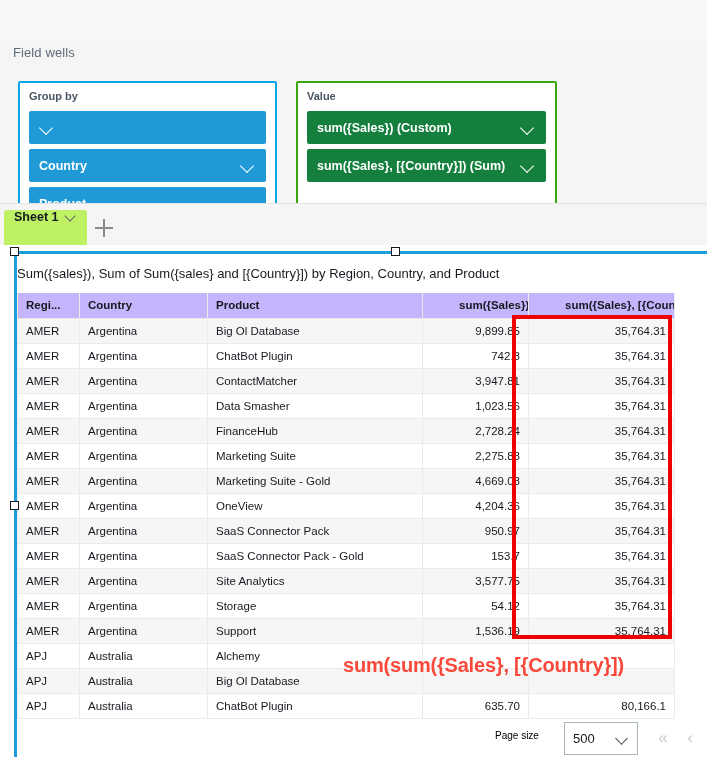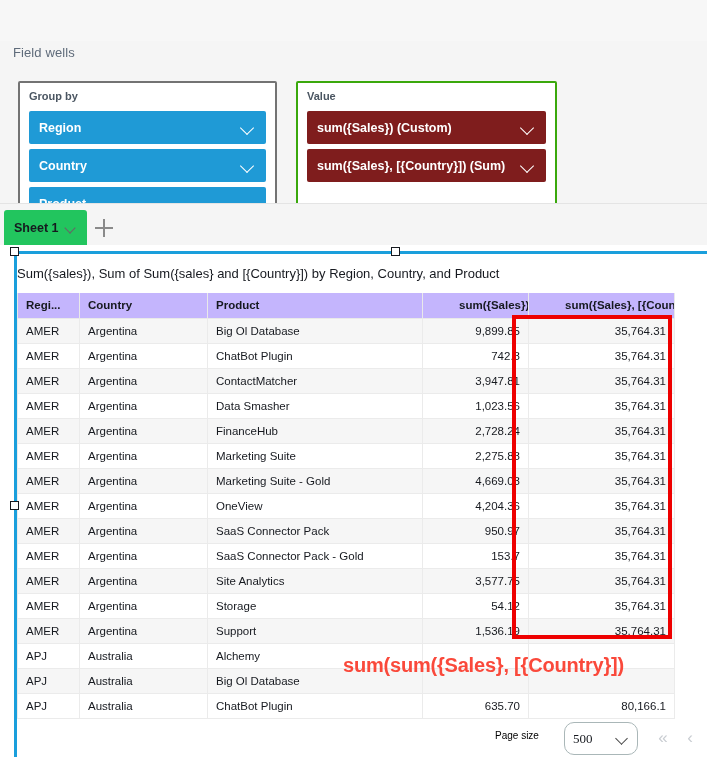--- a/index.html
+++ b/index.html
@@ -32,21 +32,21 @@
     letter-spacing: .1px;
   }
   .well {
     position: absolute;
     background: #ffffff;
     border-radius: 2px;
   }
   #well-groupby {
     left: 18px; top: 40px;
     width: 259px; height: 141px;
-    border: 2px solid #737373;
+    border: 2px solid #0ea5e9;
   }
   #well-value {
     left: 296px; top: 40px;
     width: 261px; height: 141px;
     border: 2px solid #3aa80c;
   }
   .well-label {
     position: absolute;
     left: 9px; top: 7px;
     font-size: 11px;
@@ -60,21 +60,21 @@
     border-radius: 2px;
     color: #ffffff;
     font-size: 12.5px;
     font-weight: bold;
     display: flex;
     align-items: center;
     padding: 0 10px;
     cursor: pointer;
   }
   .pill.blue { background: #1f9ad6; width: 237px; }
-  .pill.green { background: #7f1d1d; width: 239px; }
+  .pill.green { background: #15803d; width: 239px; }
   .pill-text { flex: 1 1 auto; white-space: nowrap; overflow: hidden; }
   .chev {
     width: 16px; height: 16px;
     flex: 0 0 auto;
     position: relative;
   }
   .chev::before {
     content: "";
     position: absolute;
     left: 2px; top: 3px;
@@ -89,25 +89,24 @@
     position: absolute;
     left: 0; top: 203px;
     width: 707px; height: 42px;
     background: #f5f5f5;
     border-top: 1px solid #e4e4e4;
   }
   #sheet-tab {
     position: absolute;
     left: 4px; top: 6px;
     width: 83px; height: 36px;
-    background: #22c55e;
+    background: #bef264;
     border-top-left-radius: 3px;
     border-top-right-radius: 3px;
     display: flex;
-    align-items: center;
     padding-left: 10px;
     cursor: pointer;
   }
   #sheet-tab-label {
     font-size: 12.5px;
     font-weight: bold;
     color: #16191f;
   }
   #sheet-tab-caret {
     margin-left: 7px;
@@ -240,26 +239,25 @@
     left: 495px; top: 8px;
     font-size: 10px;
     color: #000000;
   }
   #page-size-select {
     position: absolute;
     left: 564px; top: 0px;
     width: 74px; height: 33px;
     background: #ffffff;
     border: 1px solid #aab7b8;
-    border-radius: 10px;
+    border-radius: 0;
     display: flex;
     align-items: center;
     padding: 0 8px;
     cursor: pointer;
-    font-family: Liberation Serif, serif;
   }
   #page-size-value {
     flex: 1 1 auto;
     font-size: 13px;
     color: #16191f;
   }
   #page-size-caret { width: 13px; height: 13px; position: relative; }
   #page-size-caret::before {
     content: "";
     position: absolute;
@@ -287,21 +285,20 @@
 </head>
 <body>
 
 <div id="fieldwells-panel">
   <div id="fieldwells-title">Field wells</div>
 
   <div class="well" id="well-groupby">
     <div class="well-label">Group by</div>
 
     <div class="pill blue" style="top:28px">
-      <span class="pill-text">Region</span>
       <span class="chev"></span>
     </div>
     <div class="pill blue" style="top:66px">
       <span class="pill-text">Country</span>
       <span class="chev"></span>
     </div>
     <div class="pill blue" style="top:104px">
       <span class="pill-text">Product</span>
       <span class="chev"></span>
     </div>

